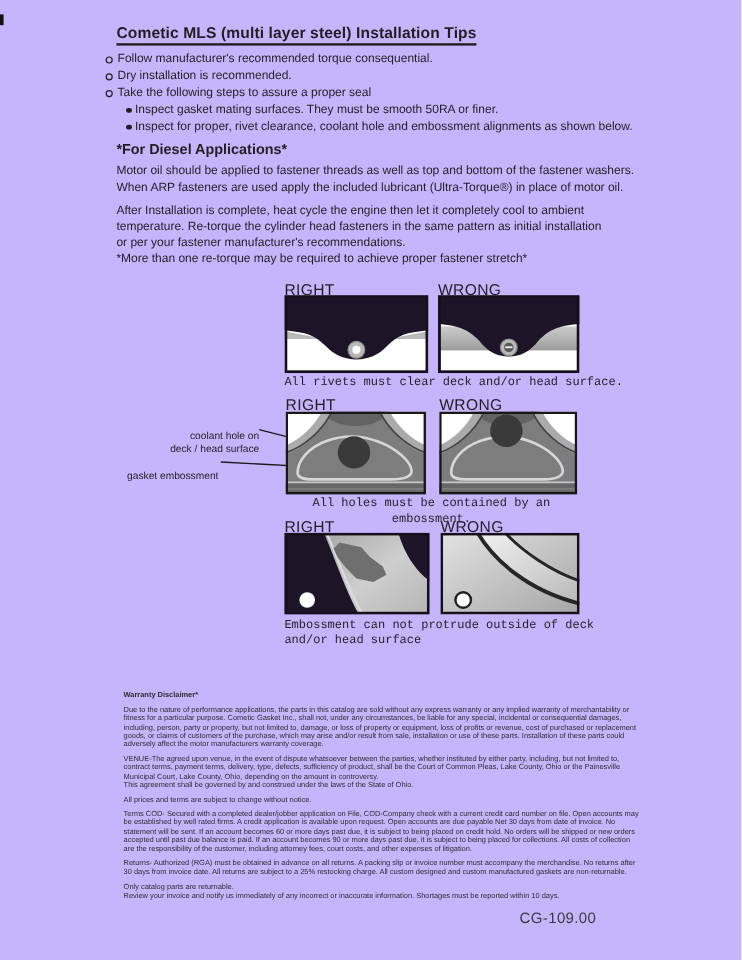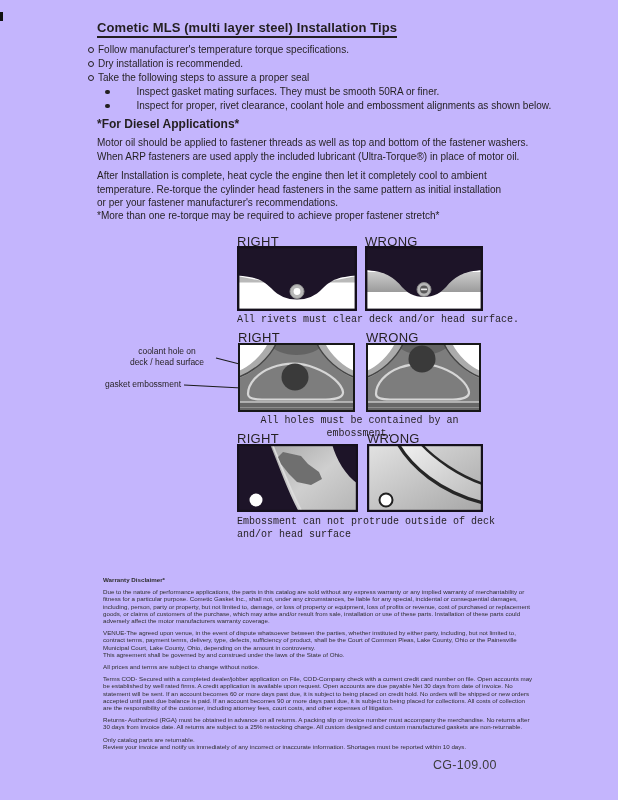--- a/index.html
+++ b/index.html
@@ -10,53 +10,53 @@
   .artifact { position:absolute; left:0; top:12px; width:3px; height:9px; background:#111; }
 
   .title {
     position:absolute; left:97px; top:20px; font-size:13px; font-weight:bold;
     letter-spacing:0.1px; border-bottom:2px solid #231f20; padding-bottom:1px;
   }
 
   .bullets { position:absolute; left:88px; top:43px; font-size:10px; }
   .b-row { display:flex; align-items:flex-start; height:14px; line-height:14px; }
   .b-dot { width:4px; height:4px; border:1px solid #231f20; border-radius:50%; margin:4px 4px 0 0; flex:none; }
-  .sb-row { margin-left:17px;gap:24px; }
+  .sb-row { margin-left:17px; }
   .sb-dot { width:4.5px; height:4.5px; background:#231f20; border-radius:50%; margin:4.5px 3px 0 0; flex:none; }
 
   .diesel-h { position:absolute; left:97px; top:117px; font-size:12px; font-weight:bold; }
   .para { position:absolute; left:97px; font-size:10px; line-height:13.5px; width:445px; }
   #para1 { top:136px; } #para2 { top:169px; } #note { top:209px; }
 
   .dg-label { position:absolute; font-size:13px; letter-spacing:0.3px; text-align:left; }
   .caption { position:absolute; font-size:10px; line-height:13px;font-family:Liberation Mono, monospace; }
   .panel { position:absolute; display:block; }
 
-  .side-label { position:absolute; font-size:8.5px; line-height:11px; text-align:center; }
+  .side-label { position:absolute; font-size:8.5px; line-height:11px; text-align:right;margin-top:12px; }
   .leader { position:absolute; left:180px; top:352px; width:120px; height:45px; pointer-events:none; }
 
   .legal { position:absolute; left:103px; top:576px; width:430px; font-size:6.2px; line-height:7.2px; color:#2e2e2e; }
   .legal .legal-h { font-weight:bold; margin:0 0 5px 0; }
   .legal p { margin:0 0 5px 0; }
   .legal p.tight { margin-bottom:0; }
 
   .footer { position:absolute; left:412px; top:758px; font-size:12.5px; letter-spacing:0.3px; color:#3c3c3c;margin-left:21px; }
 </style>
 </head>
 <body>
 
 <div class="page">
   <div class="artifact"></div>
 
   <div class="title">Cometic MLS (multi layer steel) Installation Tips</div>
 
   <div class="bullets">
     <div class="b-row">
       <span class="b-dot"></span>
-      <span>Follow manufacturer's temperature torque specifications.</span>
+      <span>Follow manufacturer's recommended torque consequential.</span>
     </div>
     <div class="b-row">
       <span class="b-dot"></span>
       <span>Dry installation is recommended.</span>
     </div>
     <div class="b-row">
       <span class="b-dot"></span>
       <span>Take the following steps to assure a proper seal</span>
     </div>
     <div class="b-row sb-row">

